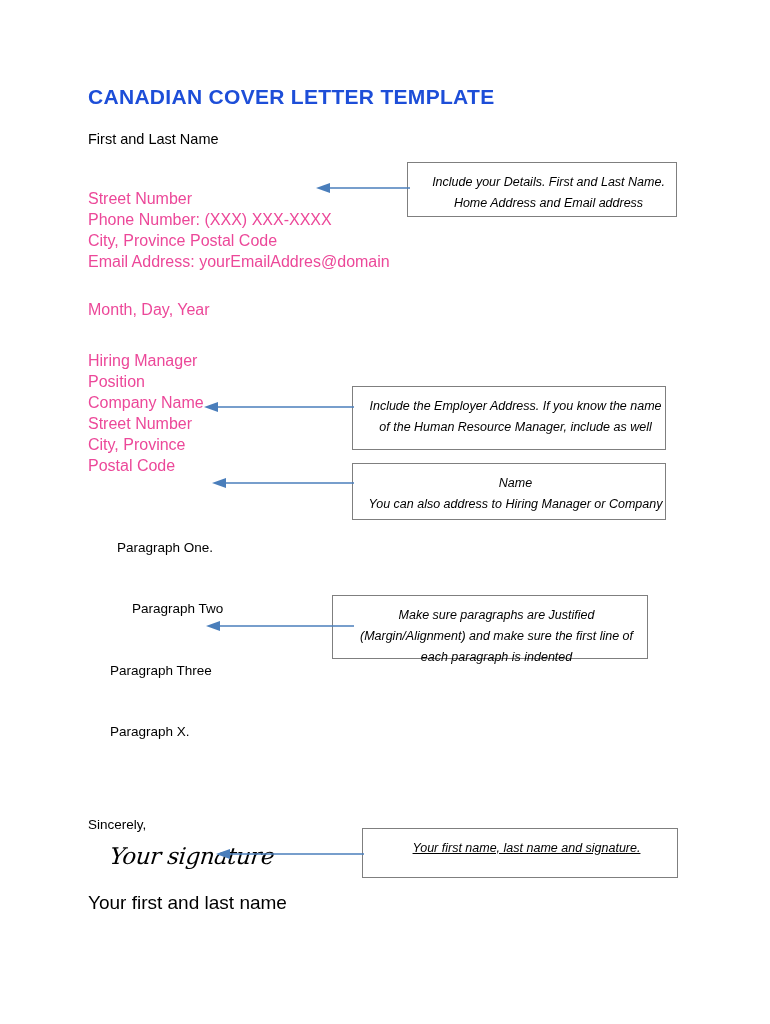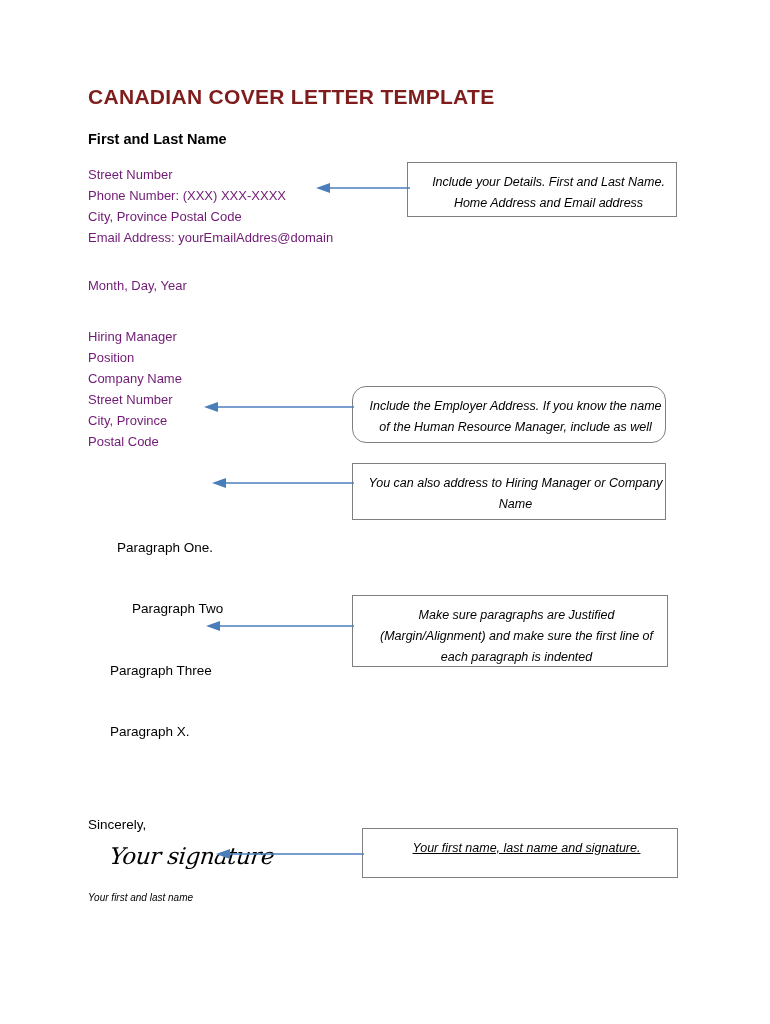--- a/index.html
+++ b/index.html
@@ -21,36 +21,37 @@
   }
 
   
   .doc-title {
     position: absolute;
     left: 88px;
     top: 85px;
     font-size: 21px;
     font-weight: bold;
     letter-spacing: 0.3px;
-    color: #7f1d1d;
+    color: #1d4ed8;
     white-space: nowrap;
   }
   .name-line {
     position: absolute;
     left: 88px;
     top: 131px;
     font-size: 14.5px;
-    font-weight: bold;
+    font-weight: normal;
     white-space: nowrap;
   }
   .block {
     position: absolute;
-    font-size: 13px;
+    font-size: 16px;
     line-height: 21px;
-    color: #701a75;
+    color: #ec4899;
+    margin-top: 24px;
   }
   .block div { white-space: nowrap; }
 
   #contact-block { left: 88px; top: 164px; }
   #date-block    { left: 88px; top: 275px; }
   #employer-block{ left: 88px; top: 326px; }
   #salutation    { left: 88px; top: 477px; font-size: 13.5px; }
   #salutation .bold { font-weight: bold; }
 
   .para {
@@ -79,45 +80,44 @@
     font-style: italic;
     font-size: 23px;
     letter-spacing: -0.5px;
     transform: skewX(-6deg);
     white-space: nowrap;
   }
   #signer-name {
     position: absolute;
     left: 88px;
     top: 892px;
-    font-size: 10px;
-    white-space: nowrap;
-    font-style: italic;
+    font-size: 19px;
+    white-space: nowrap;
   }
 
   
   .callout {
     position: absolute;
     box-sizing: border-box;
     background: #ffffff;
     border: 1.4px solid #7f7f7f;
     font-family: "Liberation Sans", sans-serif;
     font-style: italic;
     font-size: 12.5px;
     line-height: 21px;
     color: #000000;
     padding: 9px 0 0 13px;
     text-align: center;
   }
   .callout div { white-space: nowrap; }
 
   #callout-details   { left: 407px; top: 162px;  width: 270px; height: 55px; }
-  #callout-employer  { left: 352px; top: 386px;  width: 314px; height: 57px; border-radius: 14px; }
+  #callout-employer  { left: 352px; top: 386px;  width: 314px; height: 64px; }
   #callout-salutation{ left: 352px; top: 463px;  width: 314px; height: 57px; }
-  #callout-paragraphs{ left: 352px; top: 595px;  width: 316px; height: 72px; }
+  #callout-paragraphs{ left: 332px; top: 595px;  width: 316px; height: 64px; }
   #callout-signature { left: 362px; top: 828px;  width: 316px; height: 50px; text-decoration: underline; }
 
   
   .arrow { position: absolute; }
   .arrow svg { display: block; }
 
   #arrow-details    { left: 316px; top: 182px; }
   #arrow-employer   { left: 204px; top: 401px; }
   #arrow-salutation { left: 212px; top: 477px; }
   #arrow-paragraphs { left: 206px; top: 620px; }
@@ -166,22 +166,22 @@
     <div>Include your Details. First and Last Name.</div>
     <div>Home Address and Email address</div>
   </div>
 
   <div class="callout" id="callout-employer">
     <div>Include the Employer Address. If you know the name</div>
     <div>of the Human Resource Manager, include as well</div>
   </div>
 
   <div class="callout" id="callout-salutation">
+    <div>Name</div>
     <div>You can also address to Hiring Manager or Company</div>
-    <div>Name</div>
   </div>
 
   <div class="callout" id="callout-paragraphs">
     <div>Make sure paragraphs are Justified</div>
     <div>(Margin/Alignment) and make sure the first line of</div>
     <div>each paragraph is indented</div>
   </div>
 
   <div class="callout" id="callout-signature">
     <div>Your first name, last name and signature.</div>

